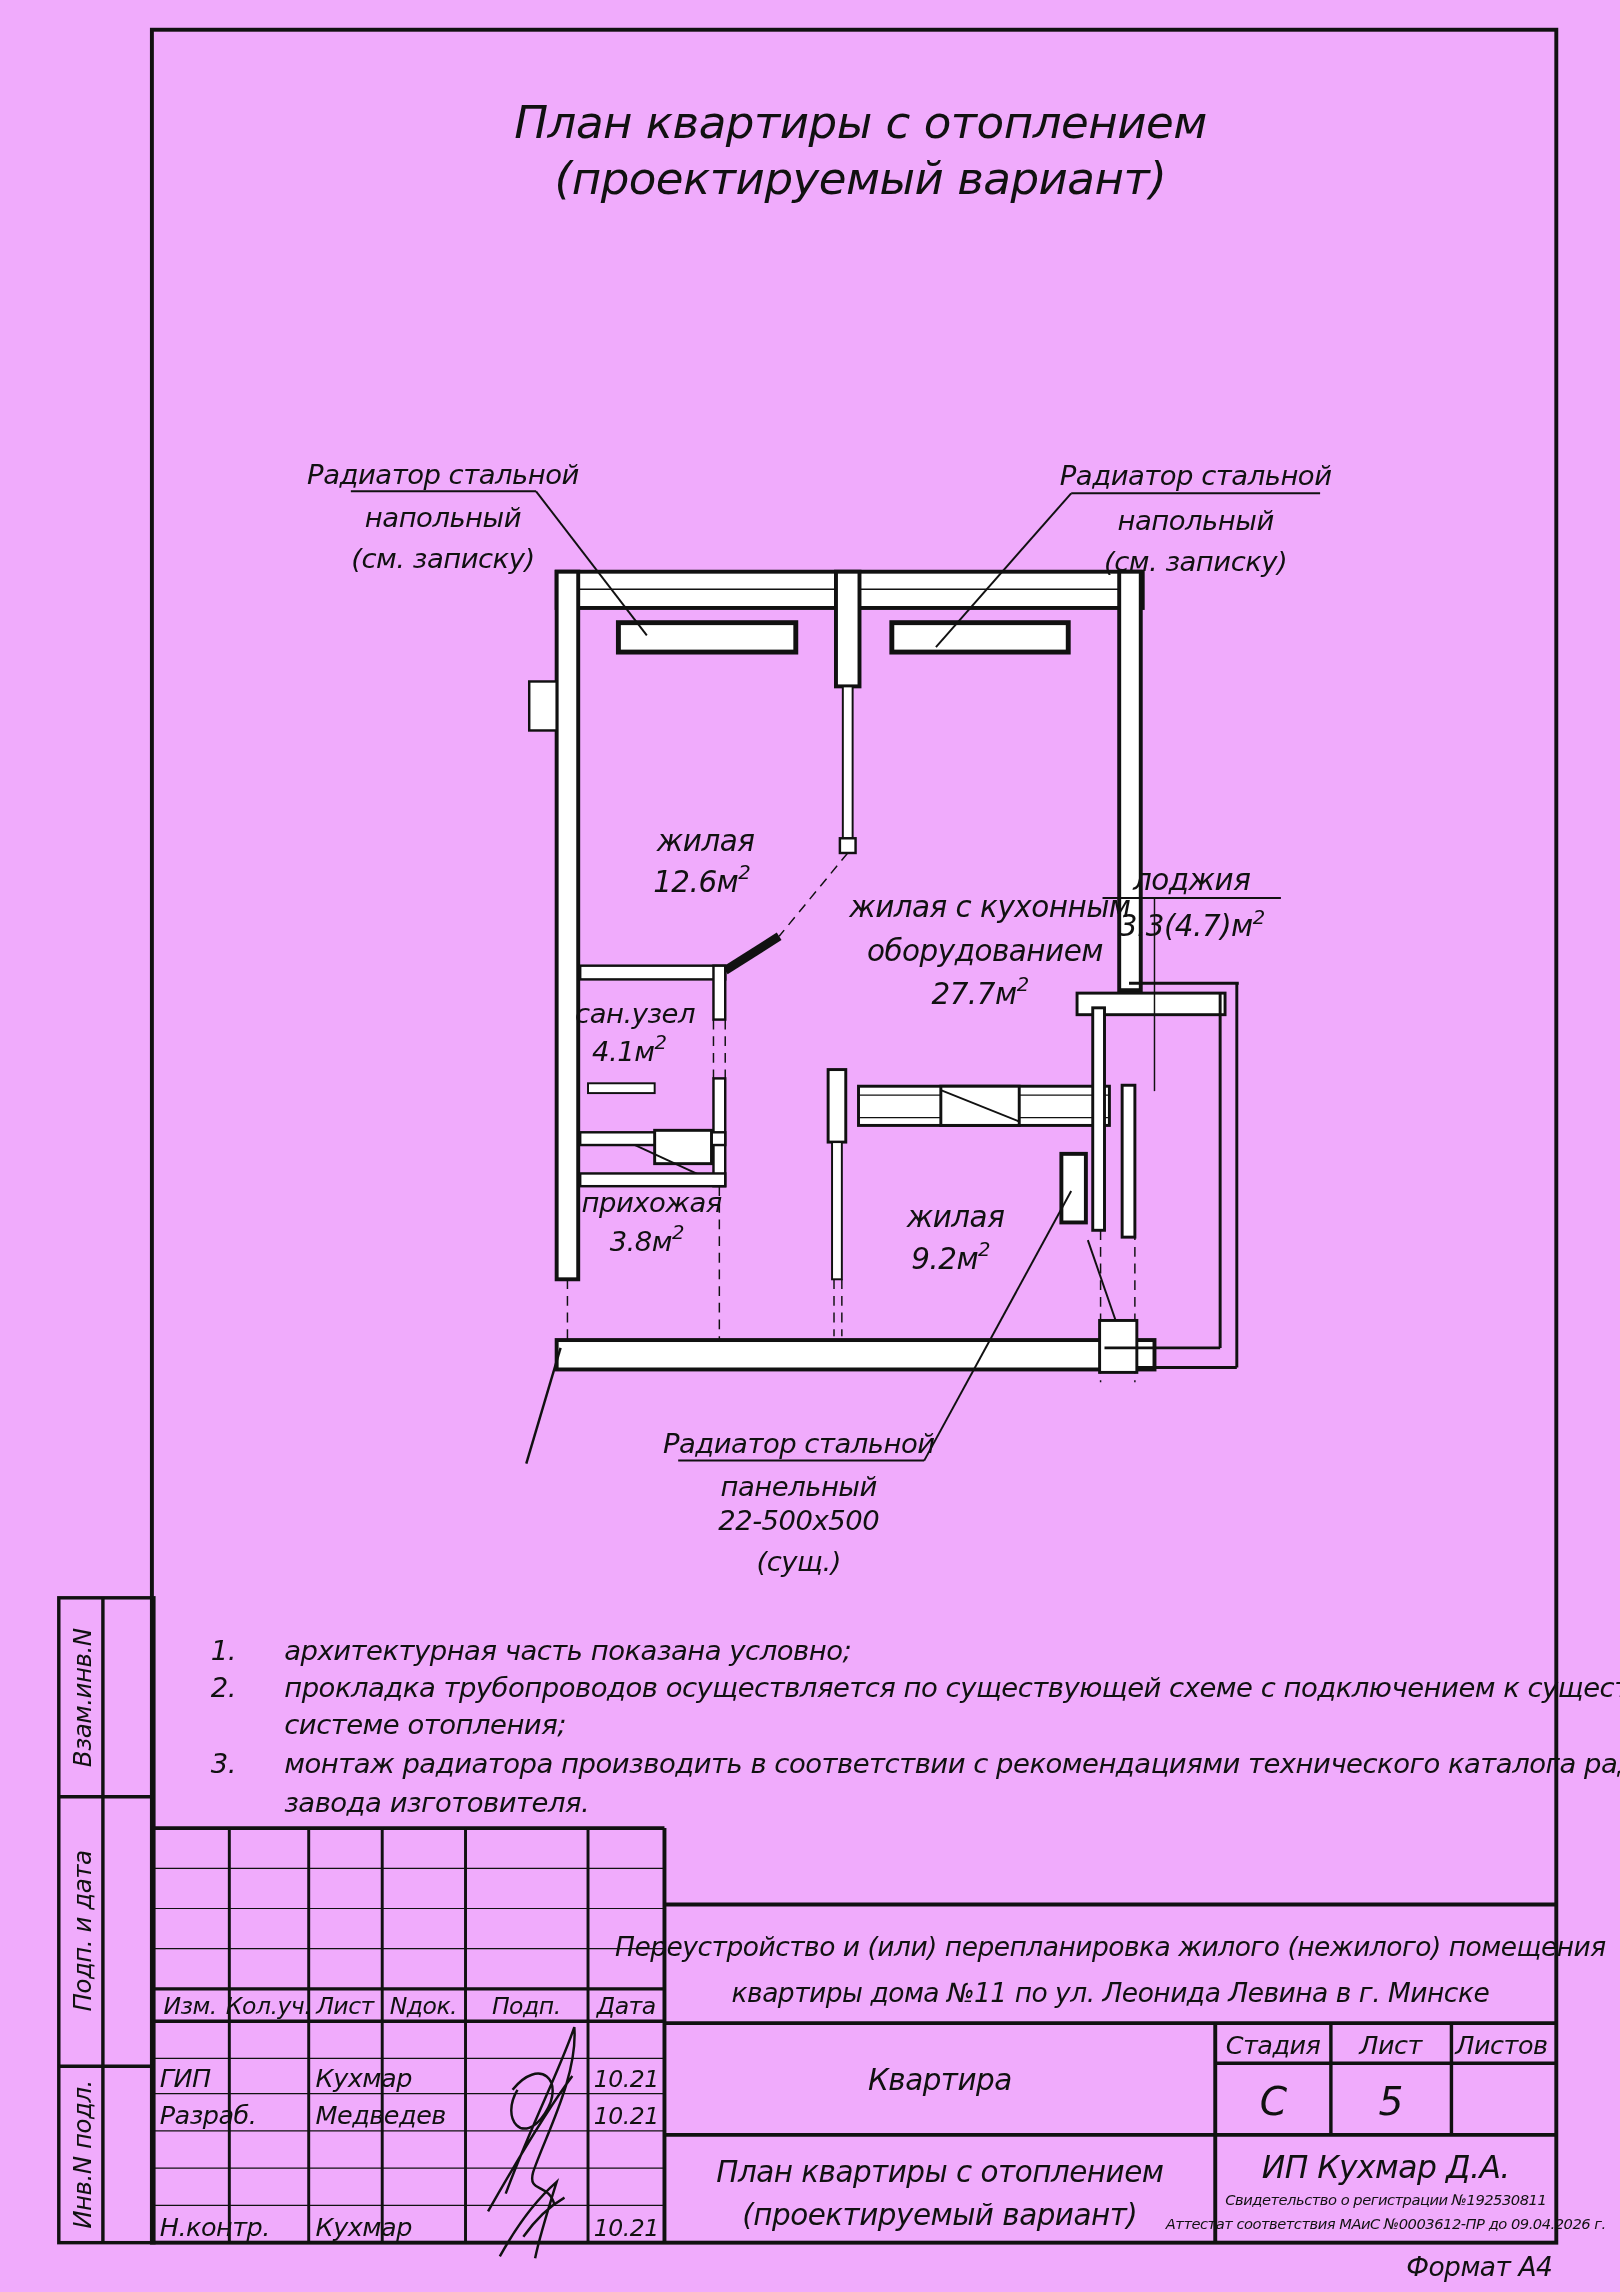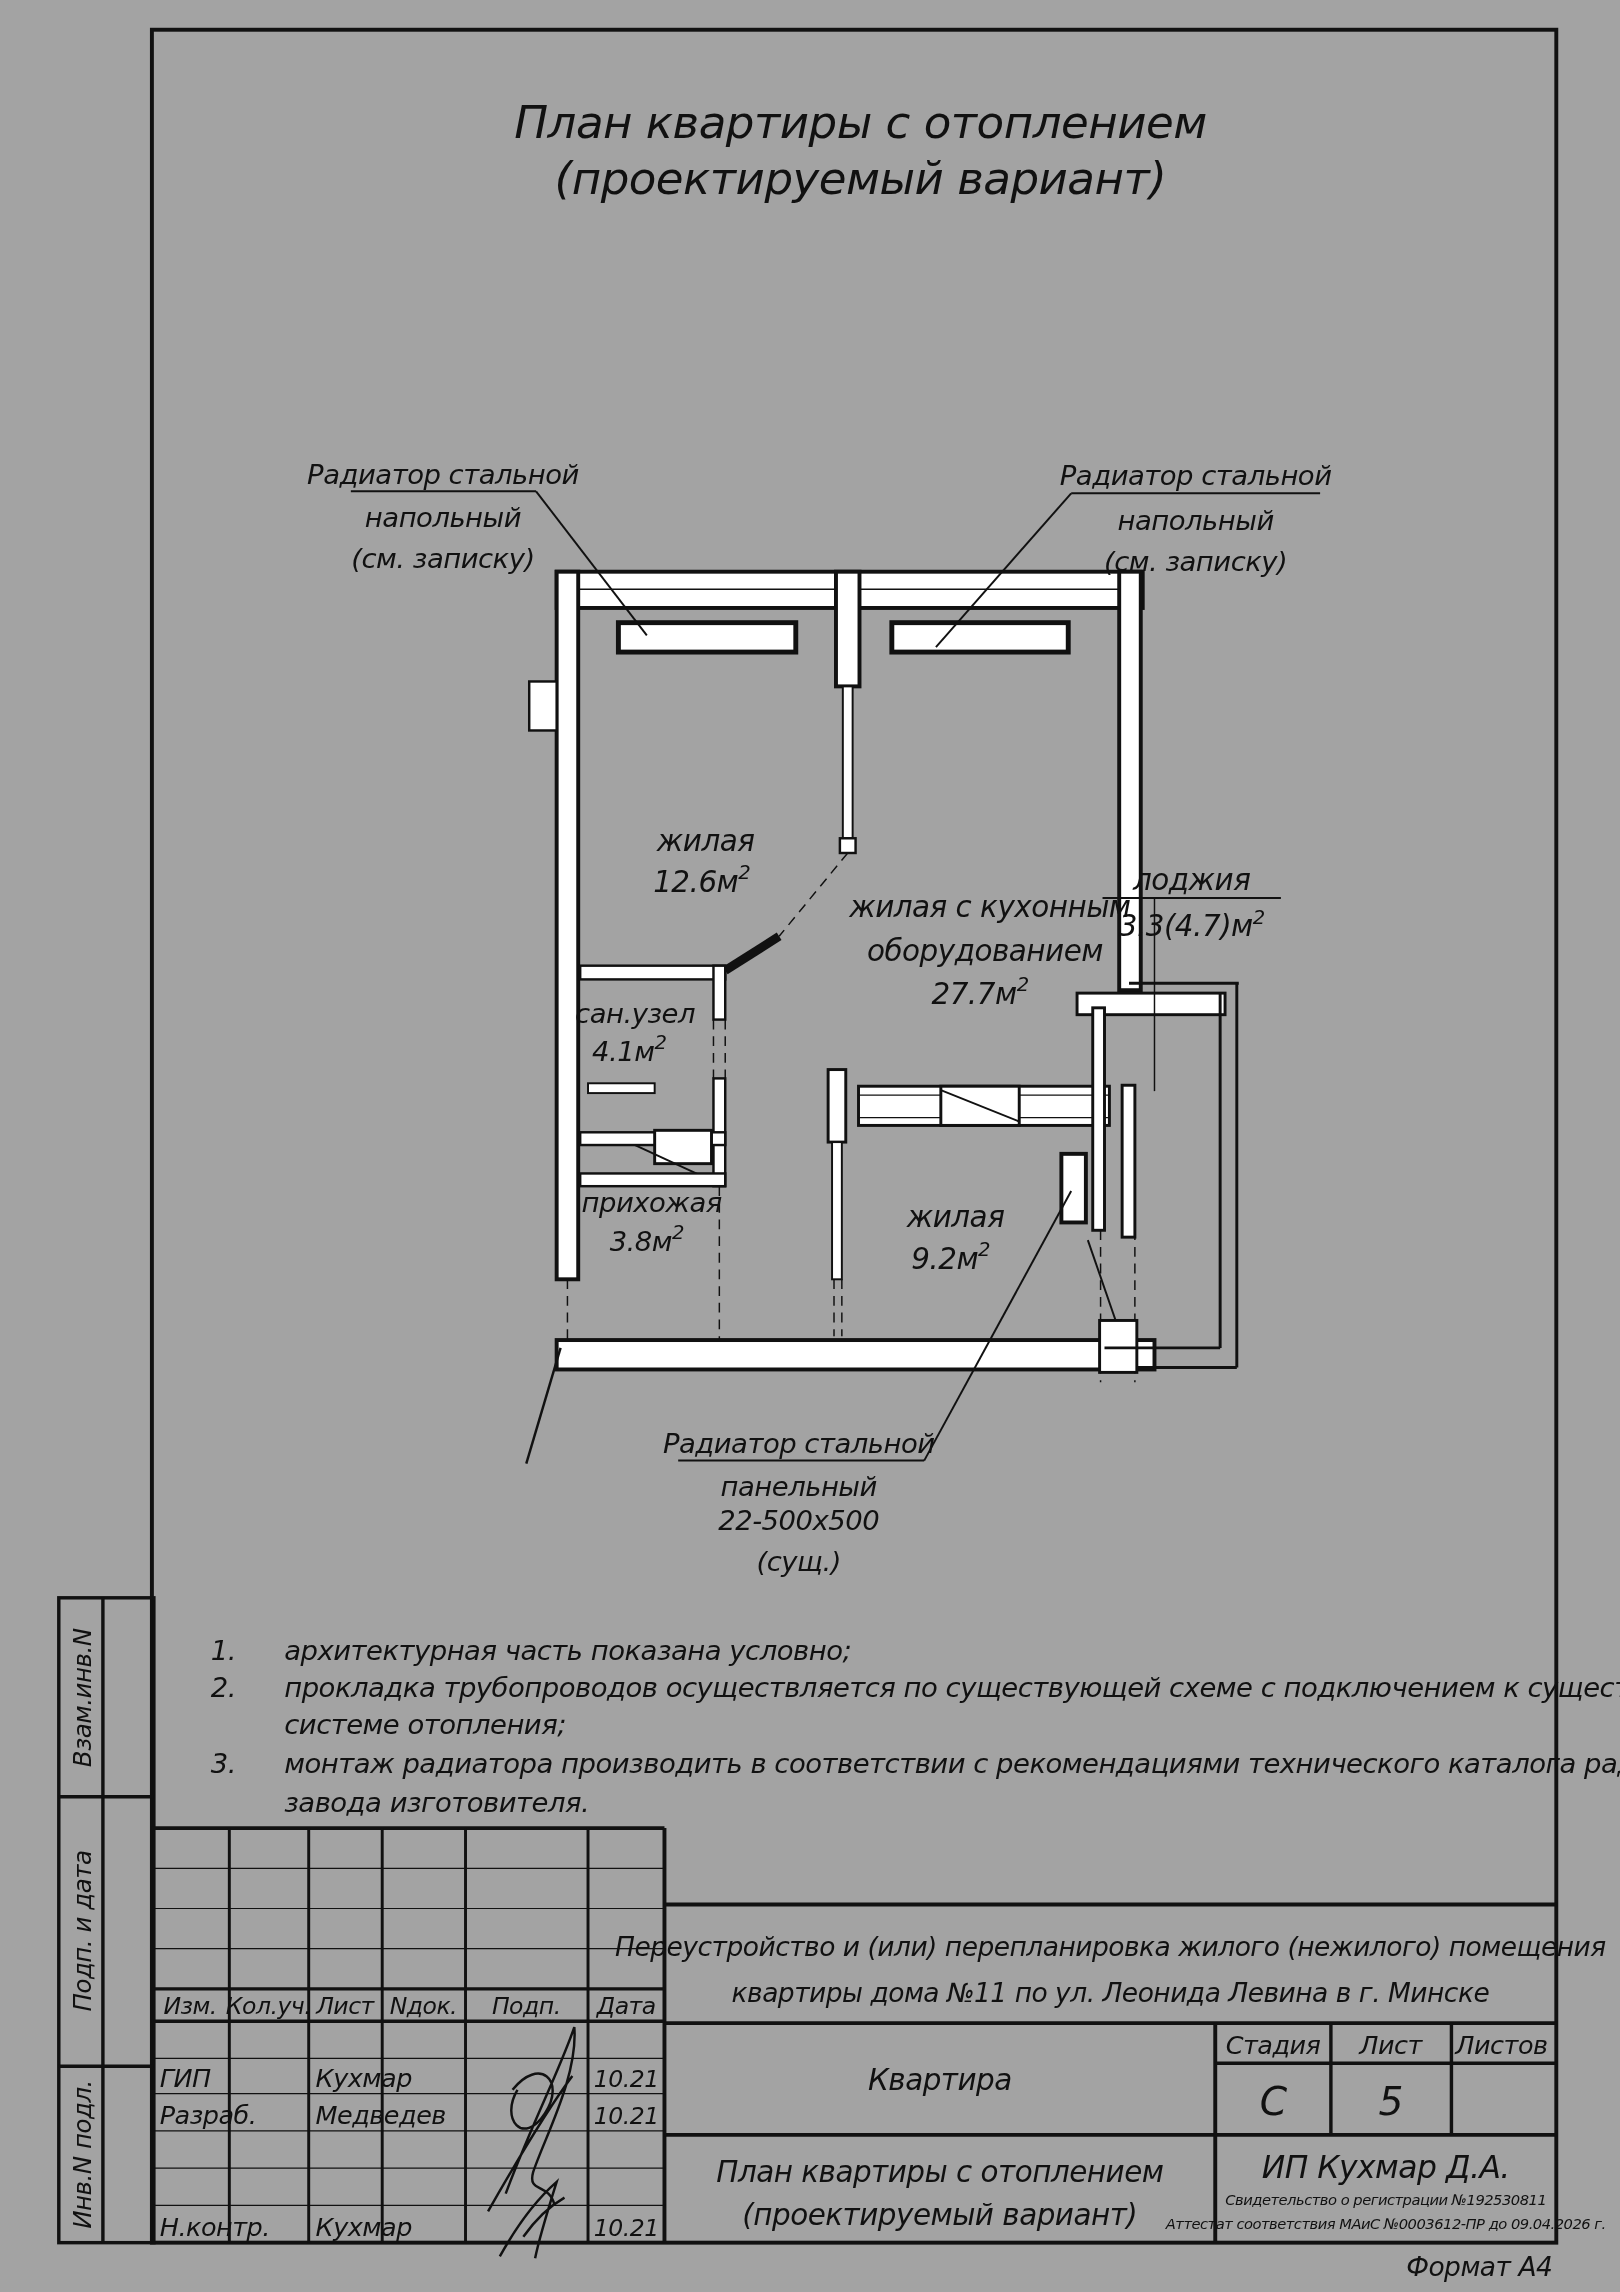--- a/index.html
+++ b/index.html
@@ -1,16 +1,16 @@
 <!DOCTYPE html>
 <html><head>
 <meta charset="utf-8">
 <style>
   html,body{margin:0;padding:0;background:#e8e8e8;}
-  .sheet{width:1620px;height:2293px;background:#a3a3a3;position:relative;margin:0 auto;}
+  .sheet{width:1620px;height:2293px;background:#f0abfc;position:relative;margin:0 auto;}
   svg{display:block;}
   .ln{stroke:#111;fill:none;stroke-linecap:butt;}
   .w{fill:#fff;stroke:#111;}
   .sw4{stroke-width:4;} .sw35{stroke-width:3.5;} .sw3{stroke-width:3;}
   .sw25{stroke-width:2.5;} .sw2{stroke-width:2;} .sw15{stroke-width:1.5;}
   .sw12{stroke-width:1.2;} .sw5{stroke-width:5;} .sw9{stroke-width:9;}
   .dash{stroke-dasharray:10 7;}
   text{font-family:"DejaVu Sans","Liberation Sans",sans-serif;font-style:italic;fill:#111;letter-spacing:-0.5px;}
   .s46{font-size:46px;} .s40{font-size:40px;} .s32{font-size:32px;}
   .s30{font-size:30px;} .s28{font-size:28px;} .s27{font-size:27px;}

